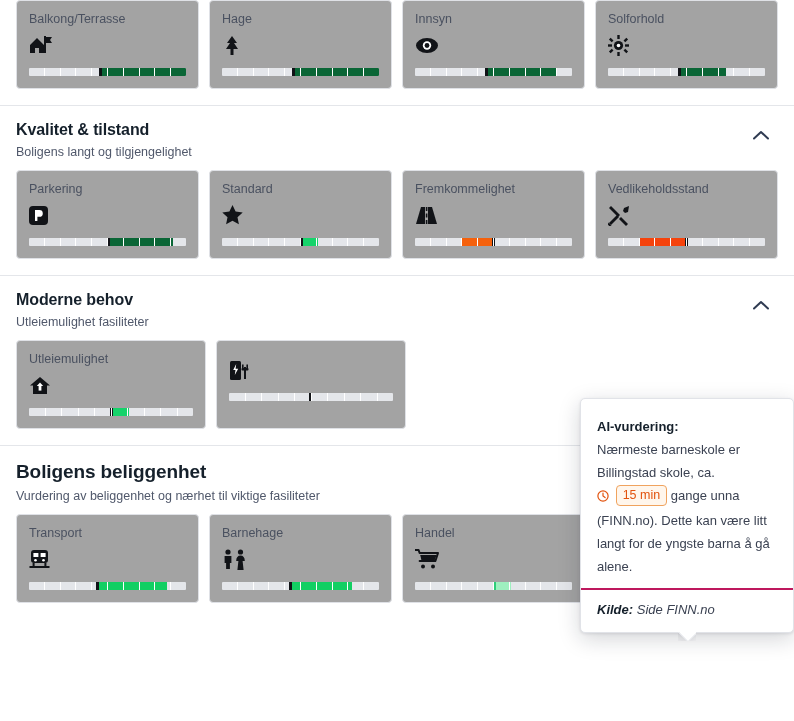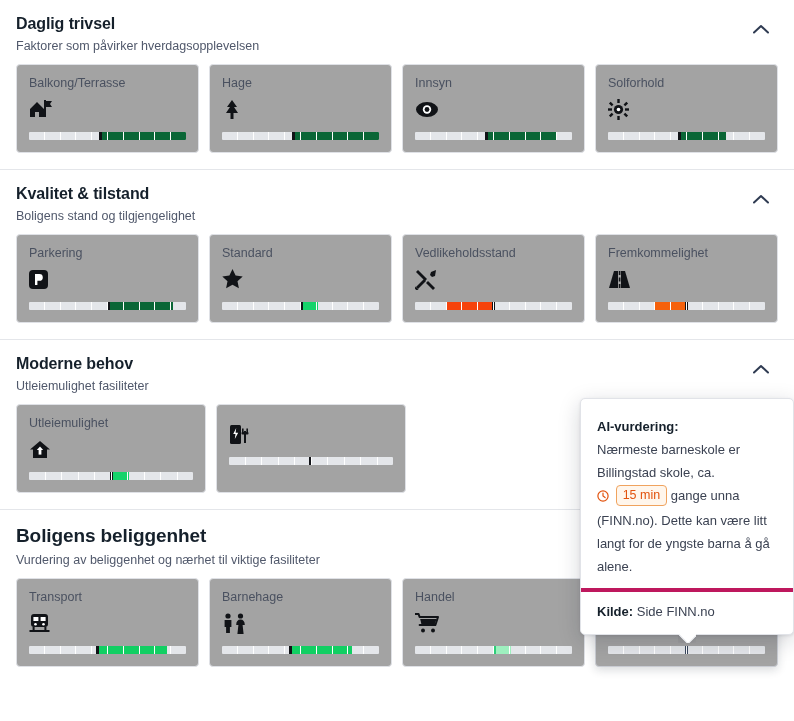--- a/index.html
+++ b/index.html
@@ -137,26 +137,27 @@
     color: #e2530e;
     font-weight: normal;
     font-size: 12.5px;
     border-radius: 4px;
     padding: 1px 6px;
     line-height: 17px;
     vertical-align: 1px;
   }
   .tt-clock { vertical-align: -2px; margin-right: 3px; }
   .tt-foot {
-    border-top: 4px solid #be185d;
+    border-top: 2px solid #be185d;
     margin: 10px -16px 0 -16px;
     padding: 11px 16px 13px 16px;
     font-size: 13px;
     line-height: 18px;
     color: #3b4252;
+    font-style: italic;
   }
   .tt-foot b { color: #15202b; }
   .tt-arrow {
     position: absolute;
     left: 50%;
     bottom: -9px;
     margin-left: -9px;
     width: 18px; height: 9px;
     overflow: hidden;
   }
@@ -170,29 +171,20 @@
     transform: rotate(45deg);
     box-shadow: 0 3px 8px rgba(18,24,40,0.10);
   }
 </style>
 </head>
 <body>
 
 <div class="page">
 
   <div class="section">
-    <div class="section-head">
-      <div class="section-title">Daglig trivsel</div>
-      <div class="section-sub">Faktorer som påvirker hverdagsopplevelsen</div>
-      <div class="chev">
-        <svg width="16" height="10" viewBox="0 0 16 10">
-            <path d="M1 8.5L8 2l7 6.5" stroke="#2f3b52" stroke-width="2" fill="none" stroke-linecap="round" stroke-linejoin="round"></path>
-          </svg>
-      </div>
-    </div>
     <div class="cards cols5">
 
       <div class="card">
         <div class="card-label">Balkong/Terrasse</div>
         <div class="card-icon">
           <svg width="24" height="20" viewBox="0 0 24 20">
               <path d="M1 10L8 3l7 7v8H10v-5H6v5H1z" fill="#111317"></path>
               <rect x="15" y="1" width="2" height="17" fill="#111317"></rect>
               <path d="M17 2h6l-2 3 2 3h-6z" fill="#111317"></path>
             </svg>
@@ -305,21 +297,21 @@
       </div>
 
 
     </div>
   </div>
   <div class="divider"></div>
 
   <div class="section">
     <div class="section-head">
       <div class="section-title">Kvalitet &amp; tilstand</div>
-      <div class="section-sub">Boligens stand og tilgjengelighet</div>
+      <div class="section-sub">Boligens langt og tilgjengelighet</div>
       <div class="chev">
         <svg width="16" height="10" viewBox="0 0 16 10">
             <path d="M1 8.5L8 2l7 6.5" stroke="#2f3b52" stroke-width="2" fill="none" stroke-linecap="round" stroke-linejoin="round"></path>
           </svg>
       </div>
     </div>
     <div class="cards cols4">
 
       <div class="card">
         <div class="card-label">Parkering</div>
@@ -350,20 +342,49 @@
       <div class="card">
         <div class="card-label">Standard</div>
         <div class="card-icon">
           <svg width="21" height="20" viewBox="0 0 21 20">
               <path d="M10.5 0l3.1 6.5 7.1.9-5.2 4.9 1.4 7-6.4-3.5L4.1 19.3l1.4-7L.3 7.4l7.1-.9z" fill="#111317"></path>
             </svg>
         </div>
         <div class="bar">
           <div class="fill" style="left:50%;right:39%;background:#15d36a"></div>
           <div class="marker" style="left:calc(50% - 1px)"></div>
+          <div class="ticks">
+              <i></i>
+              <i></i>
+              <i></i>
+              <i></i>
+              <i></i>
+              <i></i>
+              <i></i>
+              <i></i>
+              <i></i>
+              <i></i>
+            </div>
+        </div>
+      </div>
+
+      <div class="card">
+        <div class="card-label">Fremkommelighet</div>
+        <div class="card-icon">
+          <svg width="23" height="19" viewBox="0 0 23 19">
+              <path d="M6 1h4v17H1z" fill="#111317"></path>
+              <path d="M13 1h4l5 17h-9z" fill="#111317"></path>
+              <rect x="10.8" y="1" width="1.6" height="4" fill="#111317"></rect>
+              <rect x="10.8" y="7.5" width="1.6" height="4" fill="#111317"></rect>
+              <rect x="10.8" y="14" width="1.6" height="4" fill="#111317"></rect>
+            </svg>
+        </div>
+        <div class="bar">
+          <div class="fill" style="left:30%;right:50%;background:#f5610c"></div>
+          <div class="marker" style="left:calc(50% - 2px)"></div>
           <div class="ticks">
               <i></i>
               <i></i>
               <i></i>
               <i></i>
               <i></i>
               <i></i>
               <i></i>
               <i></i>
               <i></i>
@@ -378,49 +399,20 @@
           <svg width="22" height="21" viewBox="0 0 22 21">
               <path d="M1 3l2-2 9 9-2 2z" fill="#111317"></path>
               <path d="M13 12l7 7-2 2-7-7z" fill="#111317"></path>
               <path d="M21 1l-5 2-1 3 2 2 3-1z" fill="#111317"></path>
               <path d="M1 18l8-8 2 2-8 8z" fill="#111317"></path>
               <path d="M0.5 17.5l3 3-2 .8-1.8-1.8z" fill="#111317"></path>
             </svg>
         </div>
         <div class="bar">
           <div class="fill" style="left:20%;right:50%;background:#f5430c"></div>
-          <div class="marker" style="left:calc(50% - 2px)"></div>
-          <div class="ticks">
-              <i></i>
-              <i></i>
-              <i></i>
-              <i></i>
-              <i></i>
-              <i></i>
-              <i></i>
-              <i></i>
-              <i></i>
-              <i></i>
-            </div>
-        </div>
-      </div>
-
-      <div class="card">
-        <div class="card-label">Fremkommelighet</div>
-        <div class="card-icon">
-          <svg width="23" height="19" viewBox="0 0 23 19">
-              <path d="M6 1h4v17H1z" fill="#111317"></path>
-              <path d="M13 1h4l5 17h-9z" fill="#111317"></path>
-              <rect x="10.8" y="1" width="1.6" height="4" fill="#111317"></rect>
-              <rect x="10.8" y="7.5" width="1.6" height="4" fill="#111317"></rect>
-              <rect x="10.8" y="14" width="1.6" height="4" fill="#111317"></rect>
-            </svg>
-        </div>
-        <div class="bar">
-          <div class="fill" style="left:30%;right:50%;background:#f5610c"></div>
           <div class="marker" style="left:calc(50% - 2px)"></div>
           <div class="ticks">
               <i></i>
               <i></i>
               <i></i>
               <i></i>
               <i></i>
               <i></i>
               <i></i>
               <i></i>

